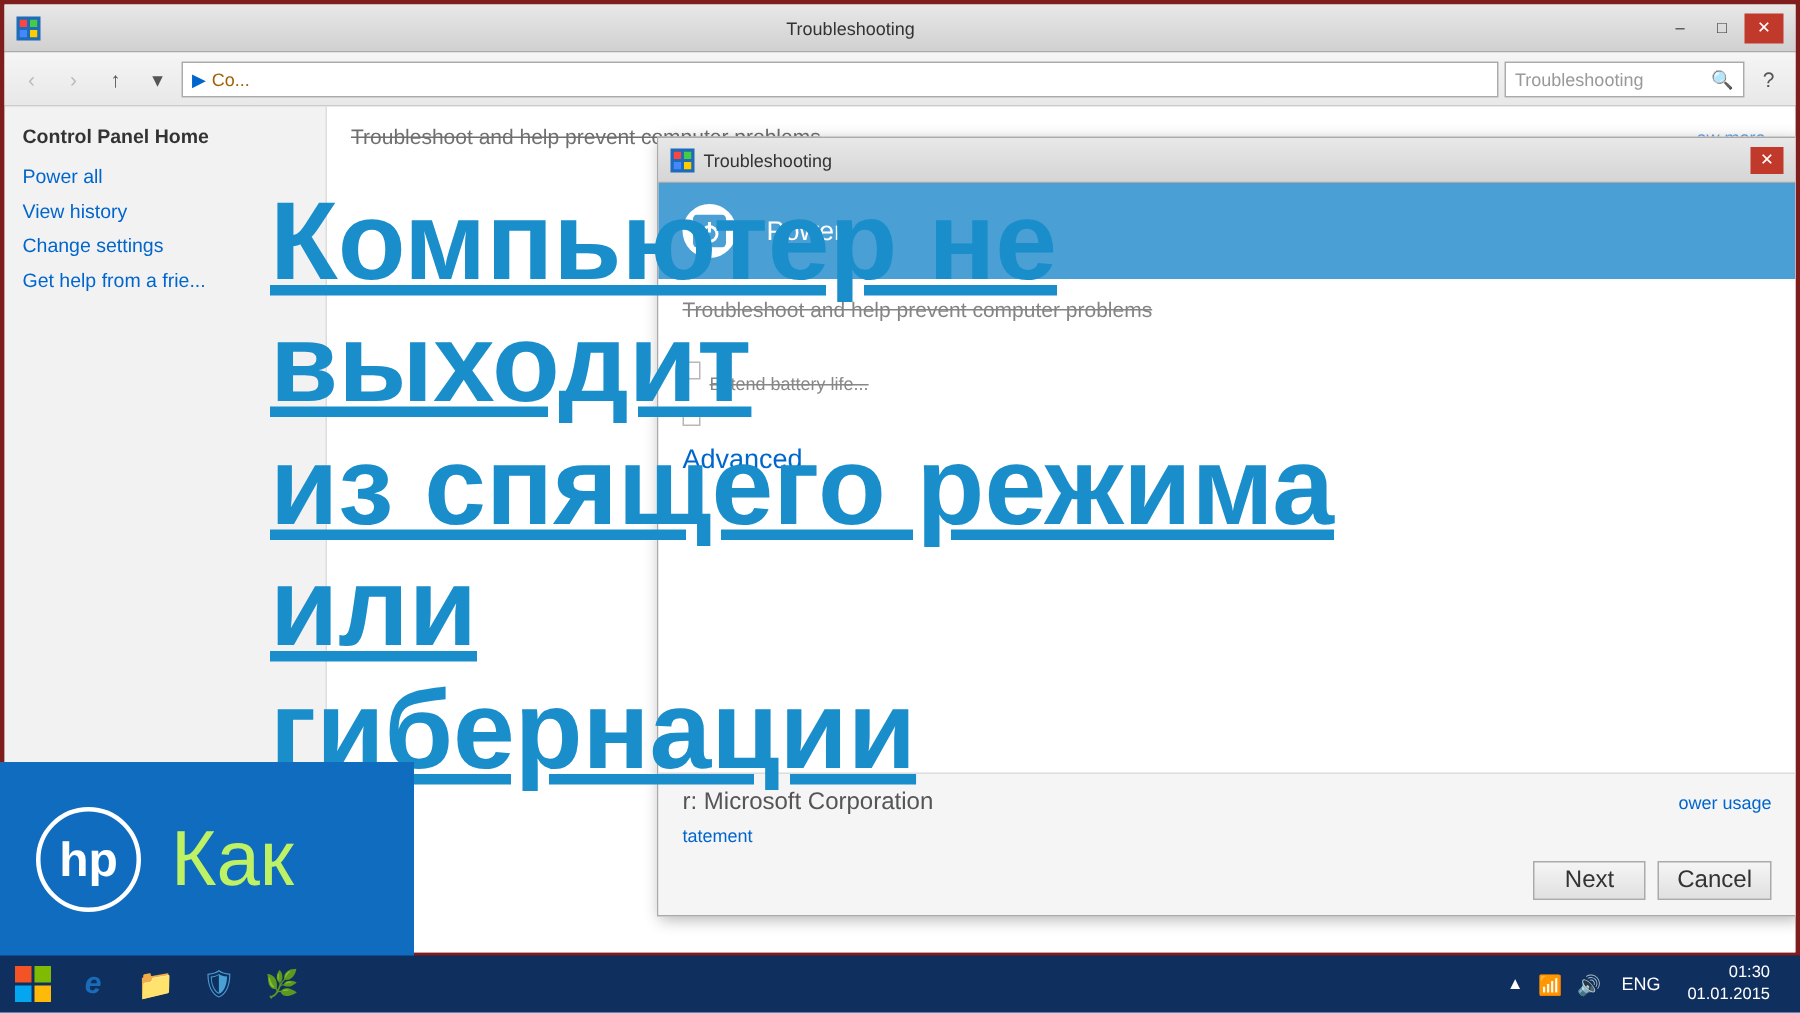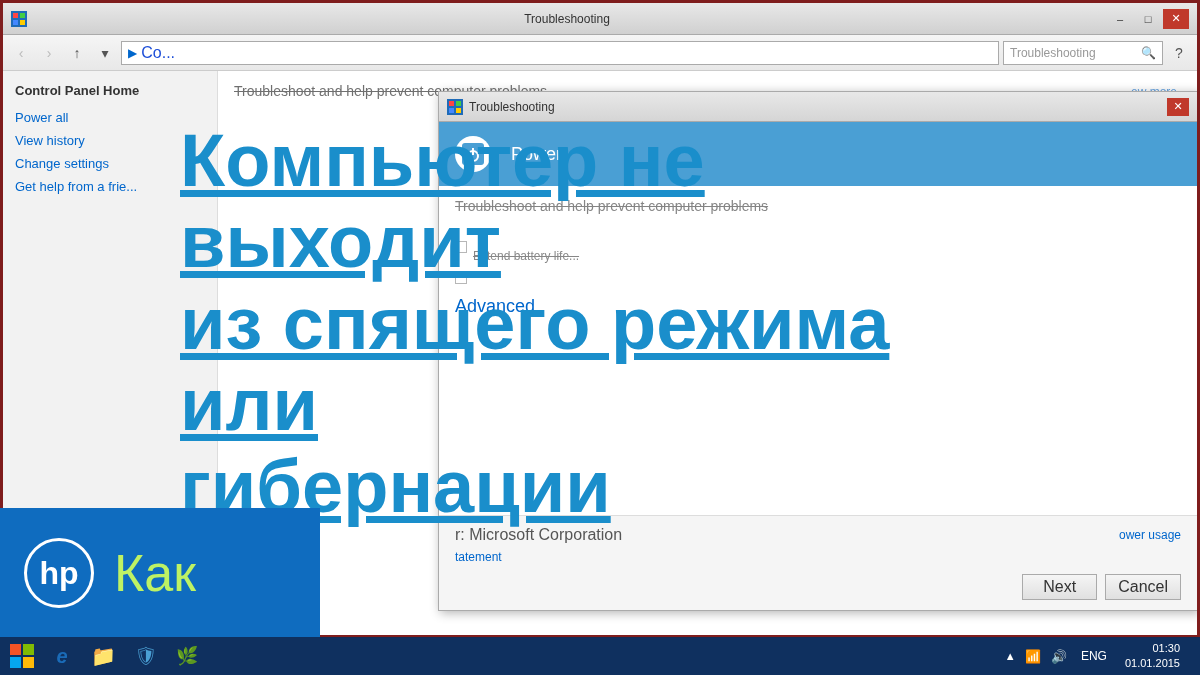--- a/index.html
+++ b/index.html
@@ -111,22 +111,22 @@
       background: white;
       padding: 0 6px;
       font-size: 12px;
       color: #333;
       display: flex;
       align-items: center;
       gap: 4px;
     }
 
     .address-breadcrumb {
-      font-size: 16px;
-      color: #1d4ed8;
+      font-size: 12px;
+      color: #a16207;
     }
 
     .search-bar {
       width: 160px;
       height: 24px;
       border: 1px solid #aaa;
       background: white;
       padding: 0 6px;
       font-size: 12px;
       display: flex;
@@ -355,21 +355,21 @@
       font-family: Arial, sans-serif;
       text-shadow: none;
       text-decoration: underline;
     }
 
     
     .hp-overlay {
       position: absolute;
       bottom: 37px;
       left: 0;
-      width: 320px;
+      width: 276px;
       height: 130px;
       background: #0f6cbf;
       display: flex;
       align-items: center;
       gap: 20px;
       padding: 0 24px;
       z-index: 25;
     }
 
     .hp-logo {

